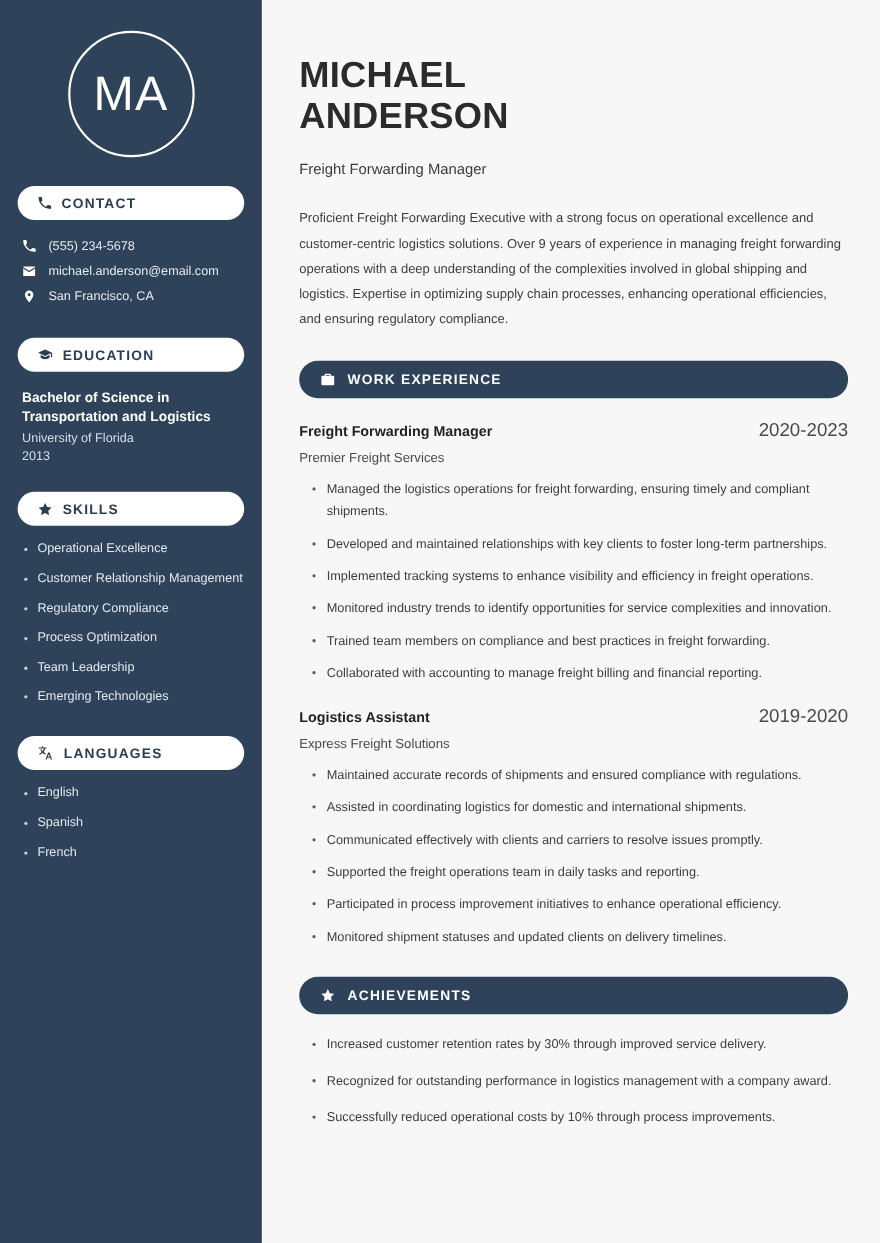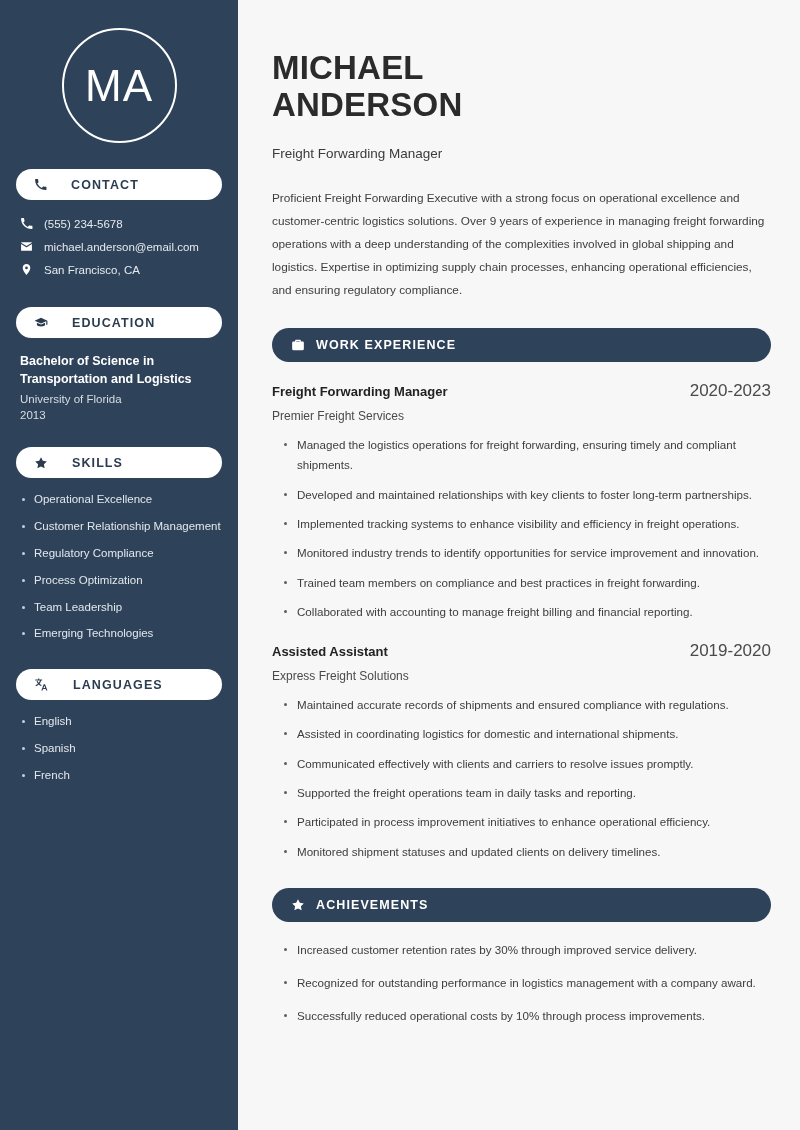--- a/index.html
+++ b/index.html
@@ -56,21 +56,21 @@
     line-height: 1;
   }
 
   .pill {
     background: #ffffff;
     color: #2b3c50;
     border-radius: 999px;
     height: 31px;
     display: flex;
     align-items: center;
-    gap: 24px;
+    gap: 9px;
     padding: 0 0 0 18px;
     box-sizing: border-box;
     margin-top: 26px;
   }
   .pill .pill-label {
     font-size: 12.5px;
     font-weight: bold;
     letter-spacing: 1.1px;
   }
   .pill svg { display: block; }
@@ -348,29 +348,29 @@
     <div class="job">
       <div class="job-head">
         <span class="job-role">Freight Forwarding Manager</span>
         <span class="job-dates">2020-2023</span>
       </div>
       <div class="job-company">Premier Freight Services</div>
       <ul class="main-list">
         <li>Managed the logistics operations for freight forwarding, ensuring timely and compliant shipments.</li>
         <li>Developed and maintained relationships with key clients to foster long-term partnerships.</li>
         <li>Implemented tracking systems to enhance visibility and efficiency in freight operations.</li>
-        <li>Monitored industry trends to identify opportunities for service improvement and innovation.</li>
+        <li>Monitored industry trends to identify opportunities for service complexities and innovation.</li>
         <li>Trained team members on compliance and best practices in freight forwarding.</li>
         <li>Collaborated with accounting to manage freight billing and financial reporting.</li>
       </ul>
     </div>
 
     <div class="job">
       <div class="job-head">
-        <span class="job-role">Assisted Assistant</span>
+        <span class="job-role">Logistics Assistant</span>
         <span class="job-dates">2019-2020</span>
       </div>
       <div class="job-company">Express Freight Solutions</div>
       <ul class="main-list">
         <li>Maintained accurate records of shipments and ensured compliance with regulations.</li>
         <li>Assisted in coordinating logistics for domestic and international shipments.</li>
         <li>Communicated effectively with clients and carriers to resolve issues promptly.</li>
         <li>Supported the freight operations team in daily tasks and reporting.</li>
         <li>Participated in process improvement initiatives to enhance operational efficiency.</li>
         <li>Monitored shipment statuses and updated clients on delivery timelines.</li>

